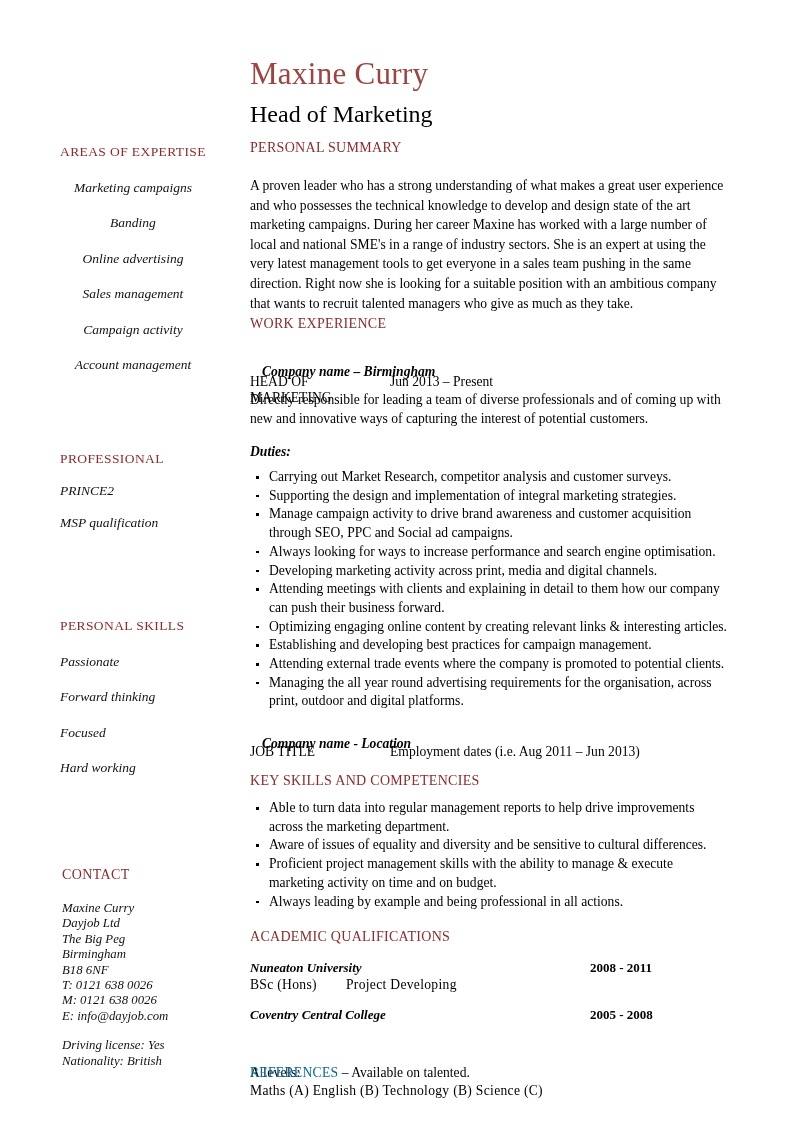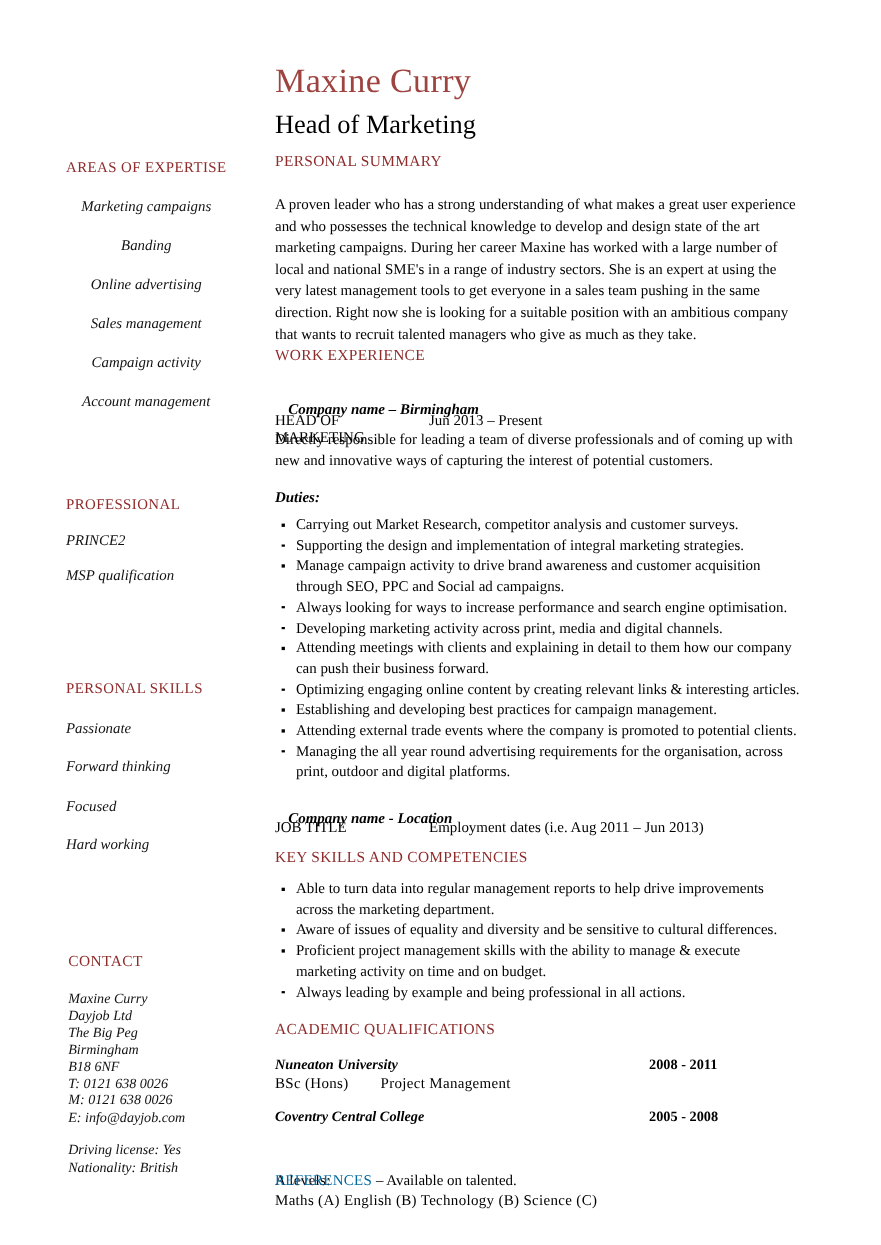--- a/index.html
+++ b/index.html
@@ -315,21 +315,21 @@
       <li>Always leading by example and being professional in all actions.</li>
     </ul>
 
     <div class="sec-heading p-acad-head">ACADEMIC QUALIFICATIONS</div>
 
     <div class="acad-row p-acad1">
       <span class="acad-school">Nuneaton University</span>
       <span class="acad-years">2008 - 2011</span>
     </div>
     <div class="acad-detail p-acad1d">
-      <span class="deg">BSc (Hons)</span><span>Project Management</span>
+      <span class="deg">BSc (Hons)</span><span>Project Developing</span>
     </div>
 
     <div class="acad-row p-acad2">
       <span class="acad-school">Coventry Central College</span>
       <span class="acad-years">2005 - 2008</span>
     </div>
     <div class="acad-detail p-acad2d">
       <div>A levels:</div>
       <div>Maths (A) English (B) Technology (B) Science (C)</div>
     </div>

